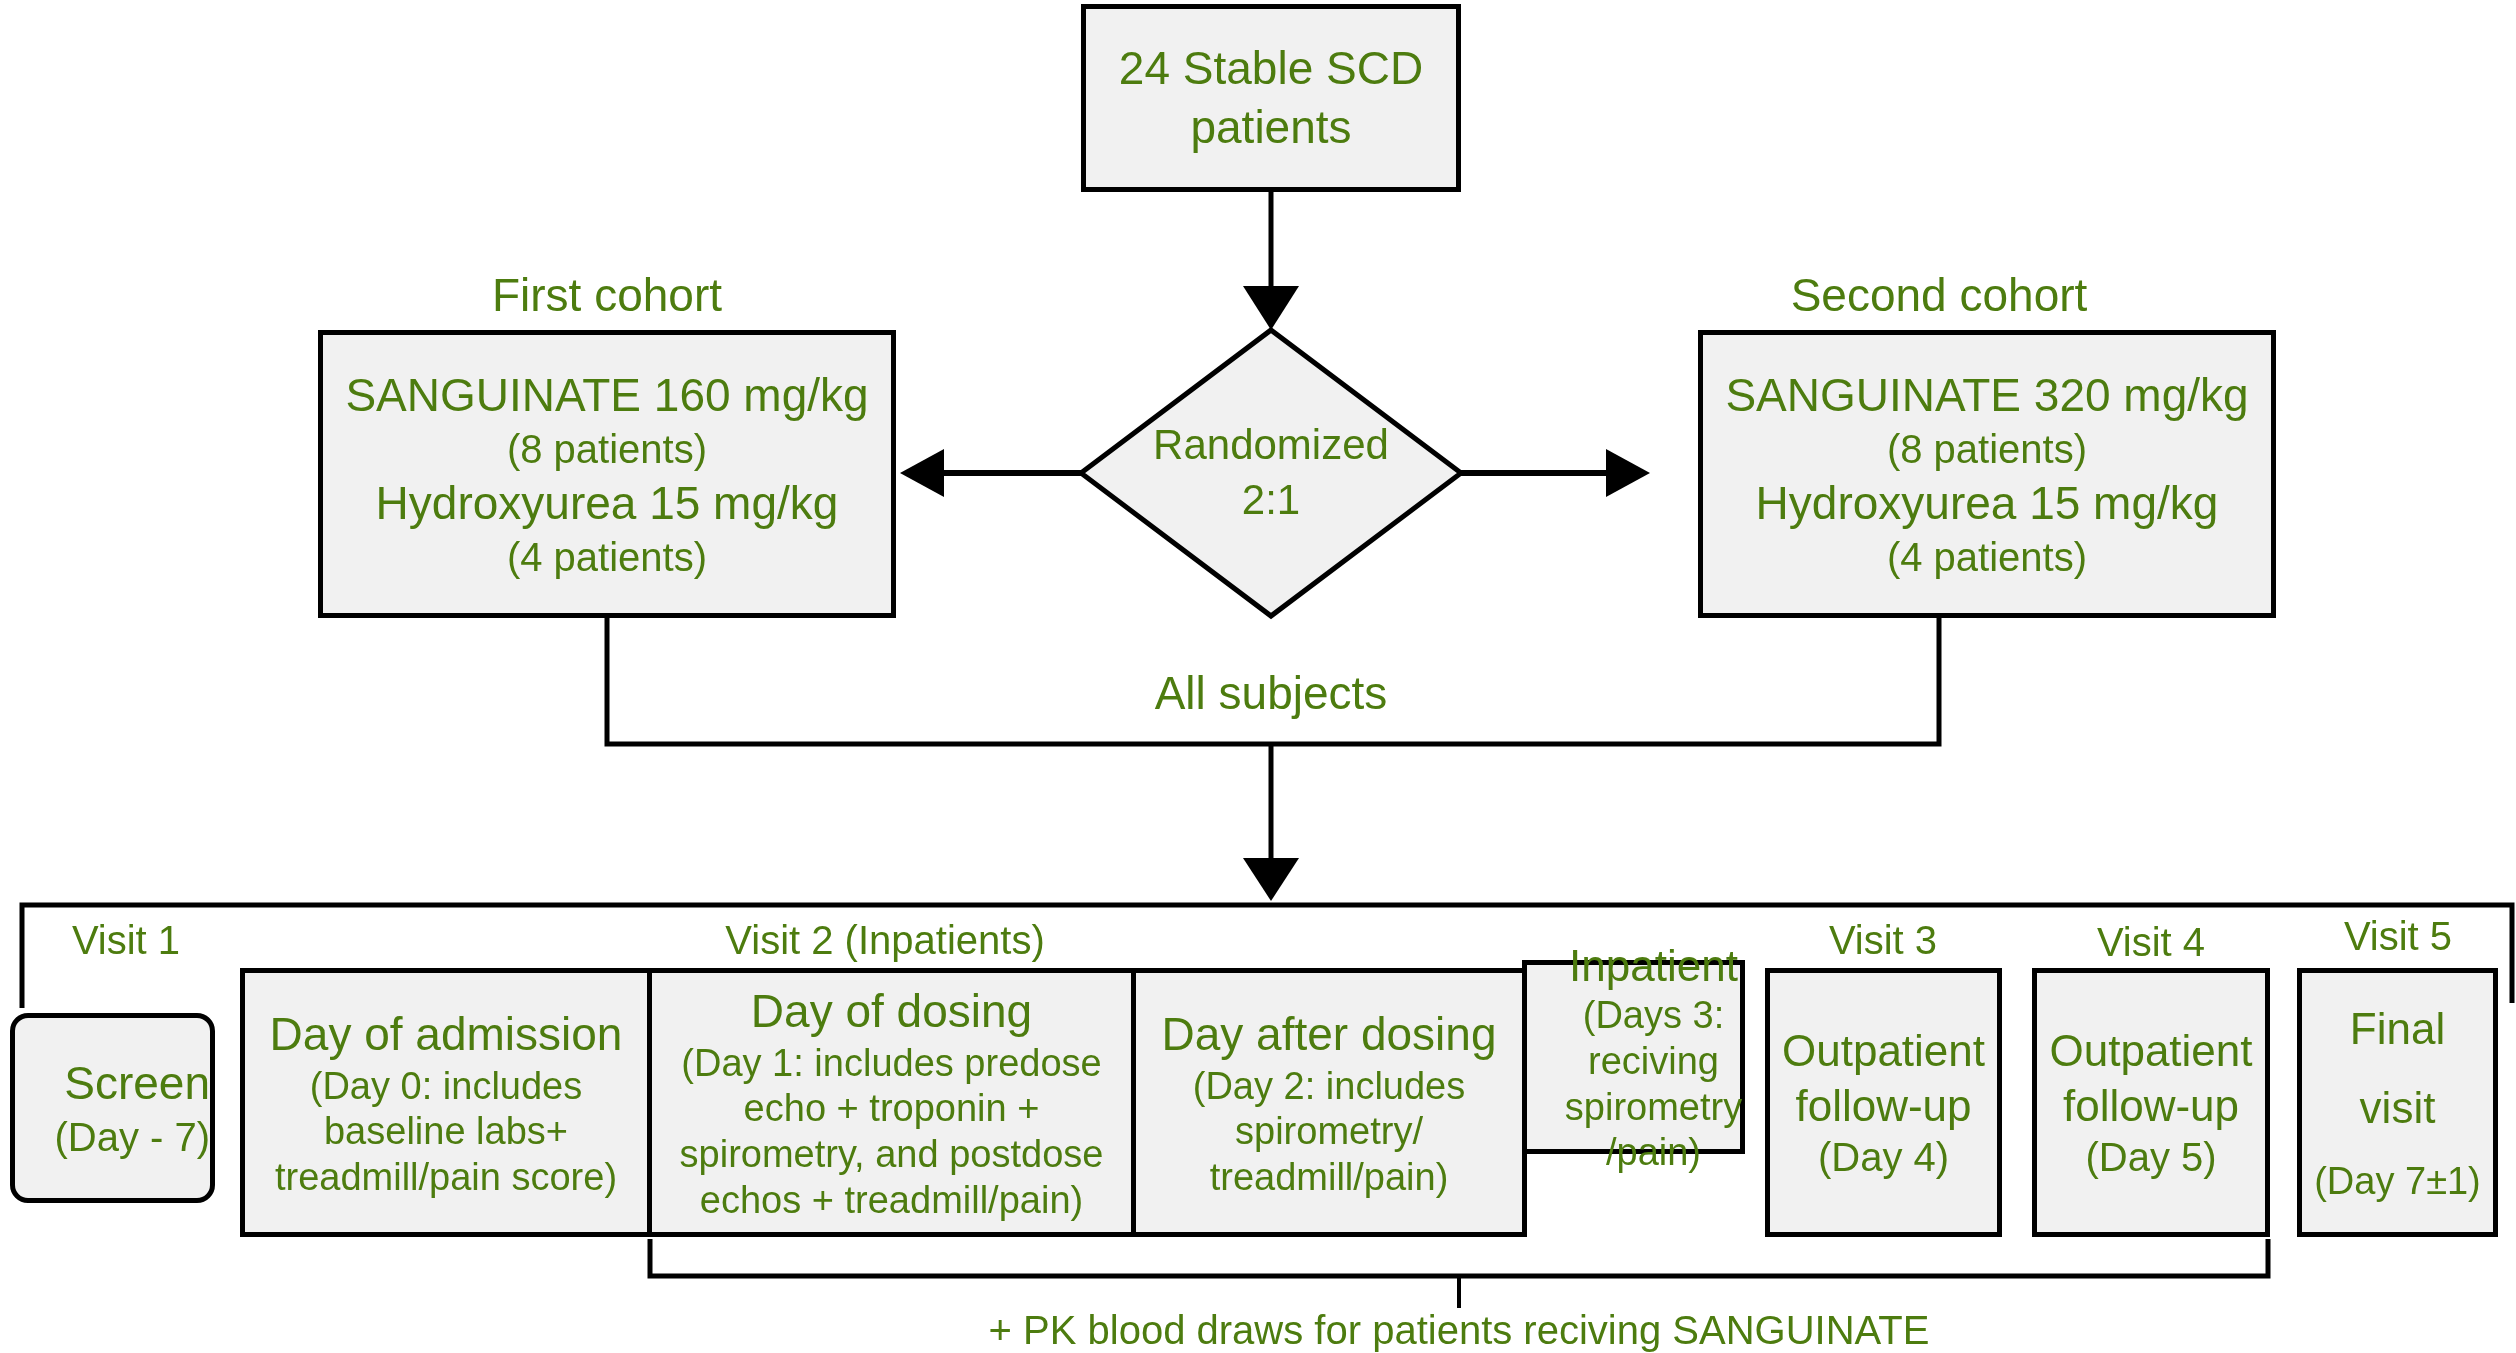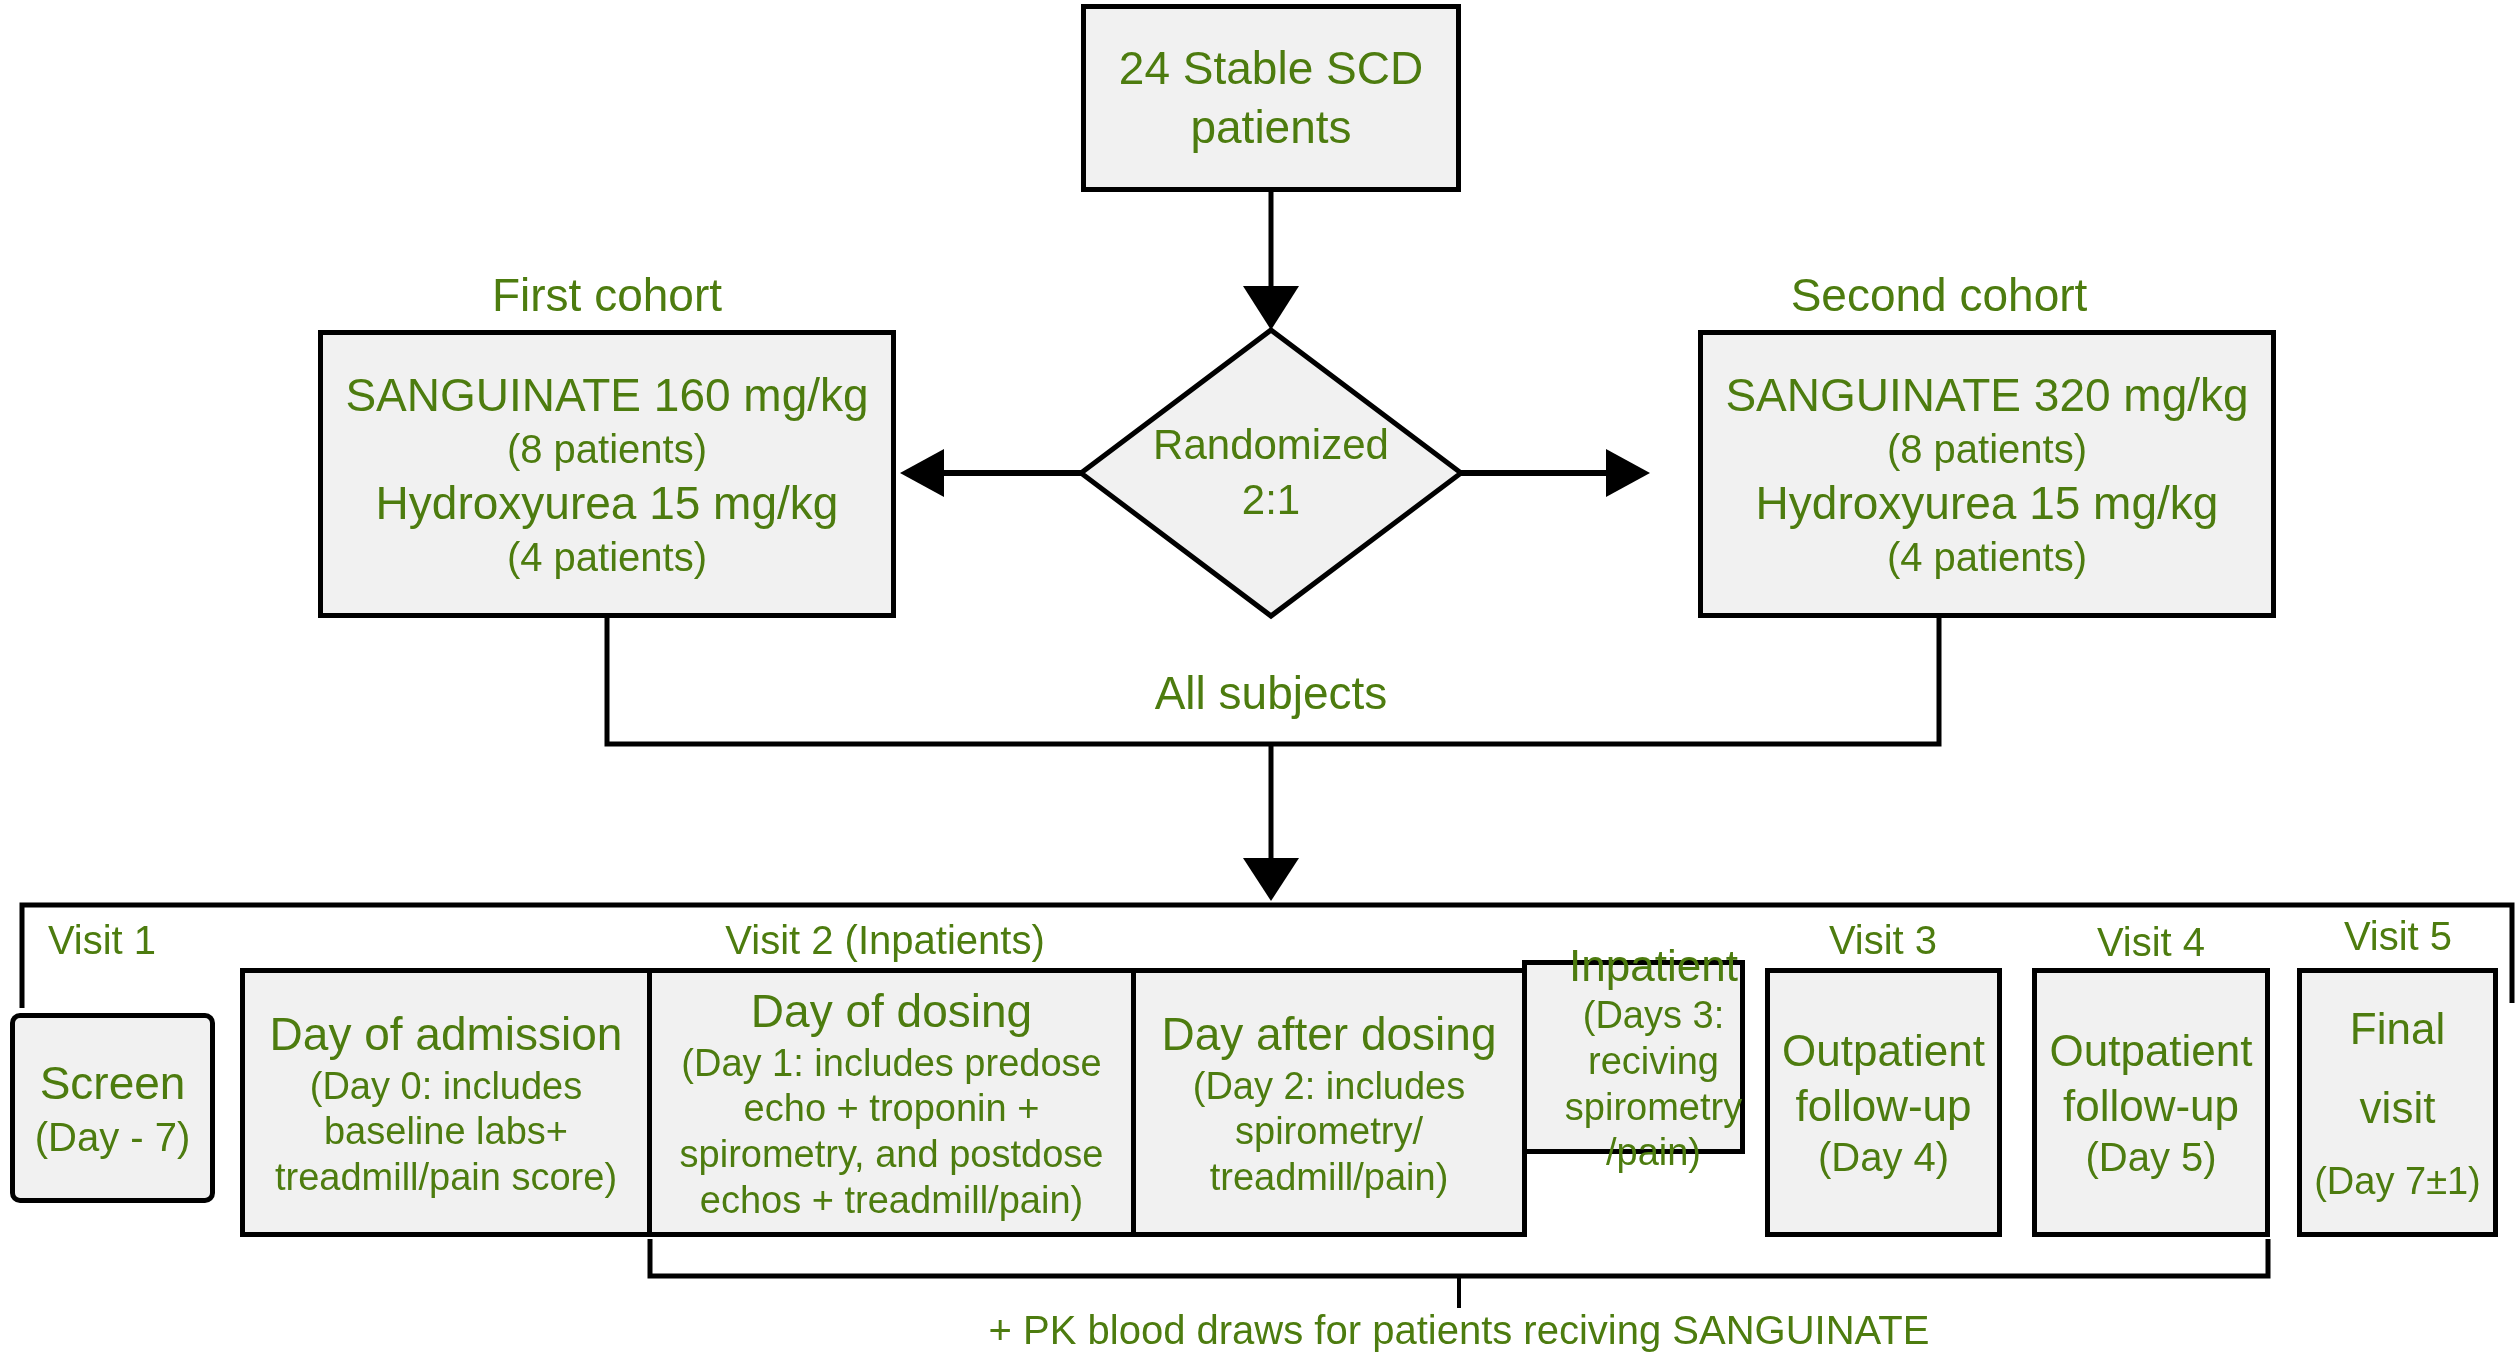--- a/index.html
+++ b/index.html
@@ -32,21 +32,22 @@
     text-align:center;
     white-space:nowrap;
   }
   .t46{font-size:46px;line-height:1.28;}
   .t44{font-size:44px;line-height:1.25;}
   .t42{font-size:42px;line-height:1.3;}
   .t40{font-size:40px;line-height:1.22;}
   .t38{font-size:38px;line-height:1.2;}
   .sub{font-size:38px;line-height:1.2;}
   .screen-box{
-    border-radius:10px;
+    border-radius:18px;
+    align-items:flex-end;
   }
   .diamond-text{
     display:flex;flex-direction:column;align-items:center;justify-content:center;
     text-align:center;
   }
 </style>
 </head>
 <body>
 
 <div class="canvas">
@@ -106,21 +107,21 @@
   <div class="abs label t46" style="left:1739px;top:266px;width:400px;">Second cohort</div>
   <div class="abs box" style="left:1650px;top:330px;width:578px;height:288px;margin-left:48px;">
     <div class="t46">SANGUINATE 320 mg/kg</div>
     <div class="t40">(8 patients)</div>
     <div class="t46">Hydroxyurea 15 mg/kg</div>
     <div class="t40">(4 patients)</div>
   </div>
 
   <div class="abs label t46" style="left:1071px;top:664px;width:400px;">All subjects</div>
 
-  <div class="abs label t40" style="left:2px;top:916px;width:200px;">Visit 1</div>
+  <div class="abs label t40" style="left:26px;top:916px;width:200px;">Visit 1</div>
   <div class="abs label t40" style="left:685px;top:916px;width:400px;">Visit 2 (Inpatients)</div>
   <div class="abs label t40" style="left:1733px;top:916px;width:300px;">Visit 3</div>
   <div class="abs label t40" style="left:2001px;top:918px;width:300px;">Visit 4</div>
   <div class="abs label t40" style="left:2248px;top:912px;width:300px;">Visit 5</div>
 
   <div class="abs box screen-box" style="left:10px;top:1013px;width:205px;height:190px;">
     <div class="t46">Screen</div>
     <div class="t40">(Day - 7)</div>
   </div>
 

